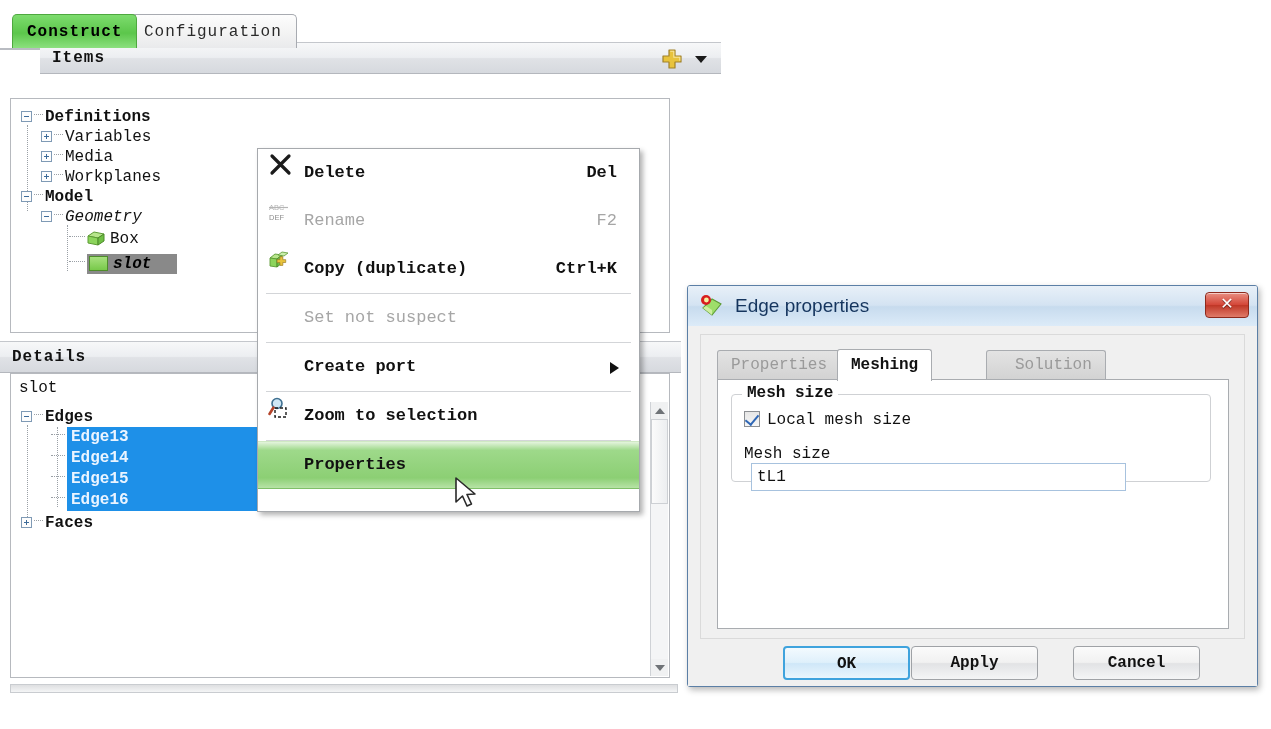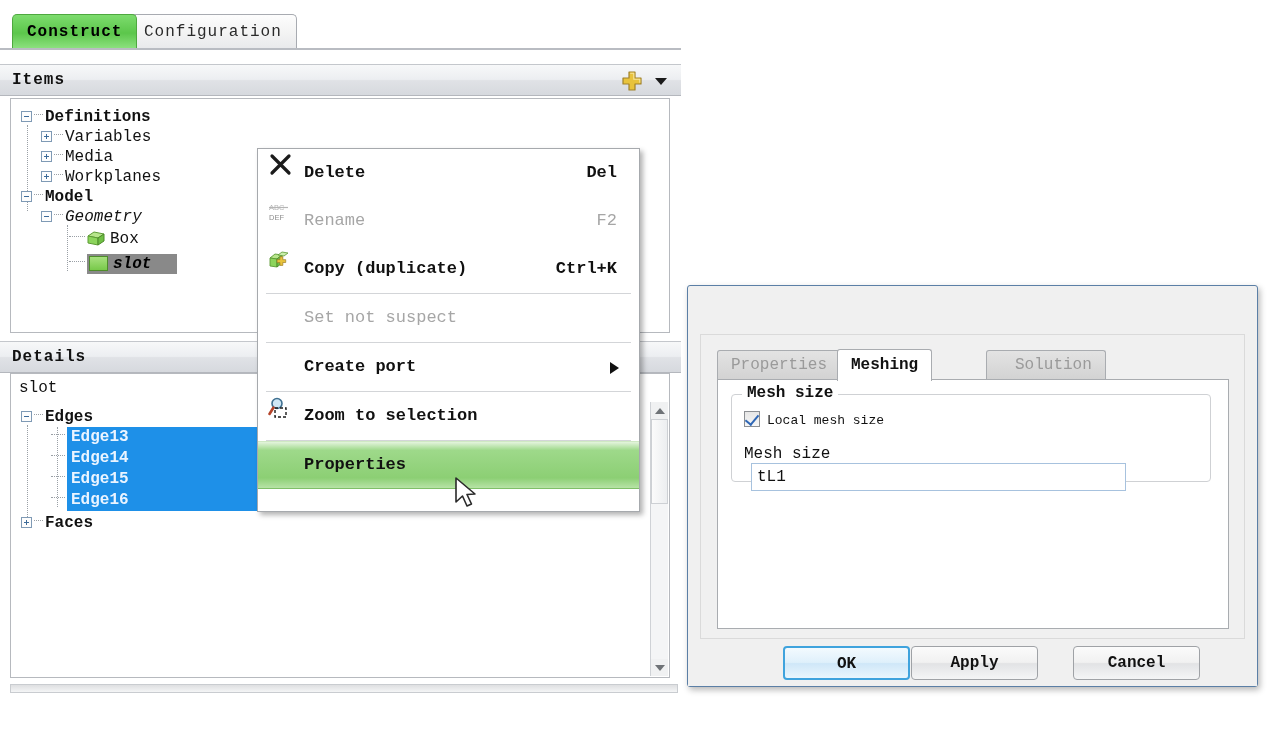--- a/index.html
+++ b/index.html
@@ -56,21 +56,21 @@
     position:absolute;left:0;width:681px;height:32px;
     background:linear-gradient(to bottom,#f7f8f9 0%,#eceef1 48%,#e0e2e6 52%,#d6d9de 100%);
     border-top:1px solid #c4c7cc;
     border-bottom:1px solid #b4b7bd;
     box-sizing:border-box;
   }
   .section-bar .title{
     position:absolute;left:12px;top:6px;
     font-weight:bold;font-size:16px;letter-spacing:1px;color:#111;
   }
-  #items-bar{top:64px;}
+  #items-bar{top:42px;margin-left:40px;}
   #details-bar{top:341px;}
 
   .plus-icon{
     position:absolute;right:38px;top:5px;width:22px;height:22px;
   }
   .caret-down{
     position:absolute;right:14px;top:13px;
     width:0;height:0;border-left:6px solid transparent;border-right:6px solid transparent;
     border-top:7px solid #1a1a1a;
   }
@@ -259,21 +259,21 @@
   }
 
   .groupbox{
     position:absolute;left:13px;top:14px;width:480px;height:88px;
     border:1px solid #cfd1d4;border-radius:4px;box-sizing:border-box;
   }
   .groupbox .gtitle{
     position:absolute;left:10px;top:-11px;background:#ffffff;padding:0 5px;
     font-size:16px;font-weight:bold;color:#111;
   }
-  .chk-row{position:absolute;left:12px;top:16px;font-size:13px;}
+  .chk-row{position:absolute;left:12px;top:16px;font-size:16px;}
   .checkbox{
     display:inline-block;width:16px;height:16px;vertical-align:-3px;margin-right:7px;
     background:linear-gradient(to bottom,#e6e6e6,#f6f6f6);
     border:1px solid #8c8f93;position:relative;box-sizing:border-box;
   }
   .checkbox .tick{
     position:absolute;left:3px;top:0px;width:6px;height:11px;
     border:solid #2f67b5;border-width:0 2px 2px 0;transform:rotate(40deg);
   }
   .ms-row{position:absolute;left:12px;top:50px;font-size:16px;}
@@ -502,20 +502,34 @@
 </div>
 
 <div id="cursor">
   <svg width="26" height="34" viewBox="0 0 26 34">
     <polygon points="1,1 1,25 7.5,19 12,29 16.5,27 12,17.5 20,17" fill="#ffffff" stroke="#2a2a2a" stroke-width="1.6" stroke-linejoin="round"></polygon>
   </svg>
 </div>
 
 <div id="dialog">
 
+  <div id="dialog-titlebar">
+    <span id="dialog-icon">
+      <svg width="26" height="24" viewBox="0 0 26 24">
+        <polygon points="4,14 13,5 22,10 13,21" fill="#9ede6a" stroke="#5d9b35" stroke-width="1.1"></polygon>
+        <polygon points="4,14 13,21 13,16 7,12" fill="#cdee9f" stroke="none"></polygon>
+        <circle cx="7" cy="6" r="5" fill="#d81e1e"></circle>
+        <circle cx="7.4" cy="6" r="2.4" fill="#f5f2a0"></circle>
+      </svg>
+    </span>
+    <span id="dialog-title">Edge properties</span>
+    <div id="dialog-close">
+      <span class="x">✕</span>
+    </div>
+  </div>
 
   <div id="dialog-body">
     <div id="dlg-inner">
 
       <div class="dtabs">
         <div class="dtab inactive" id="dtab-0">
           <span>Properties</span>
         </div>
         <div class="dtab active" id="dtab-1">
           <span>Meshing</span>

